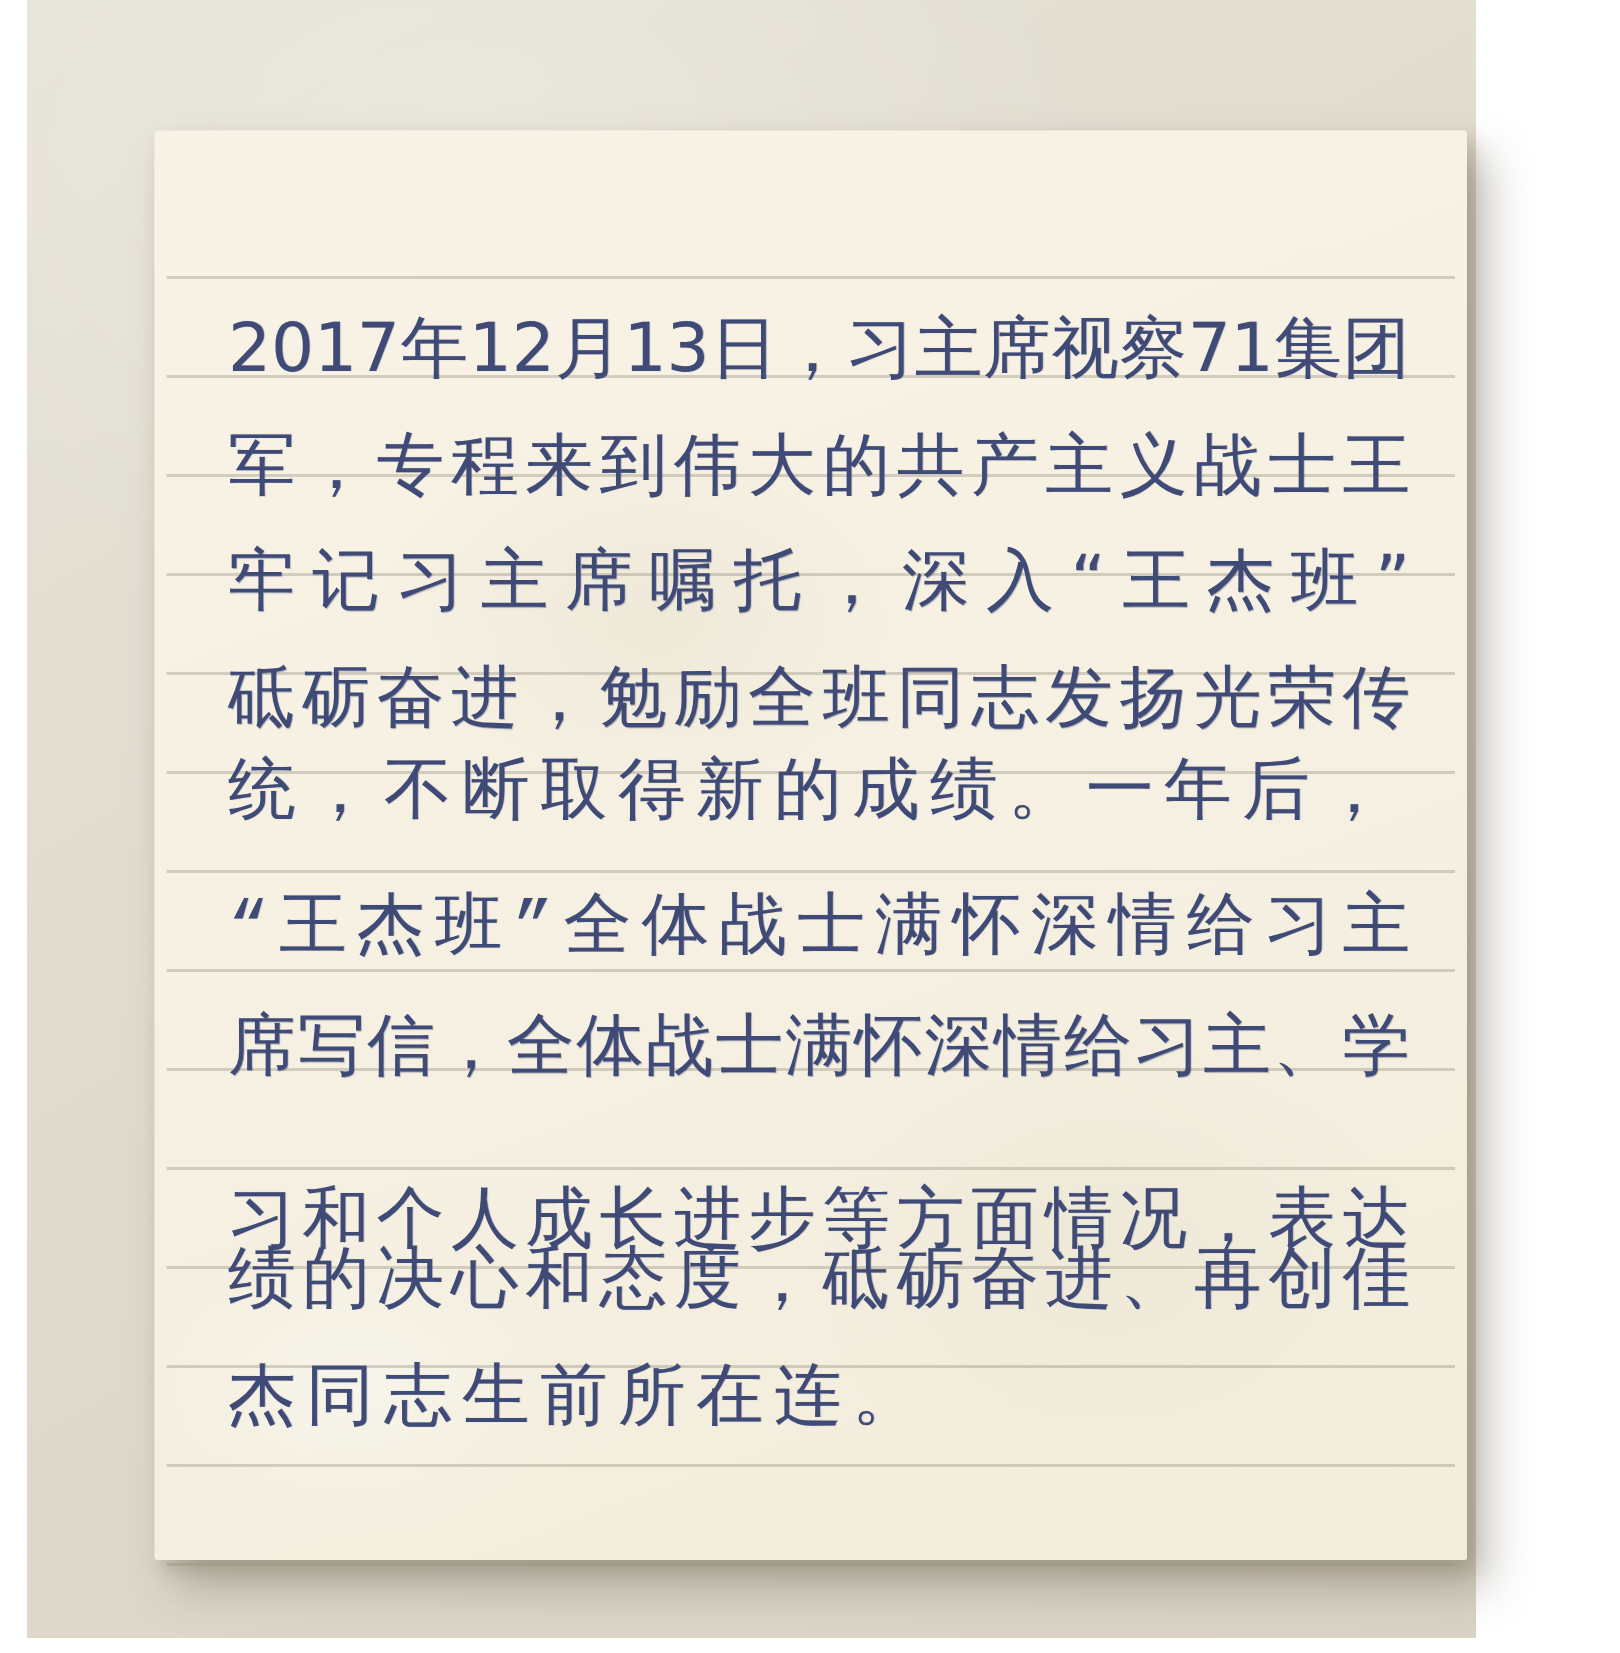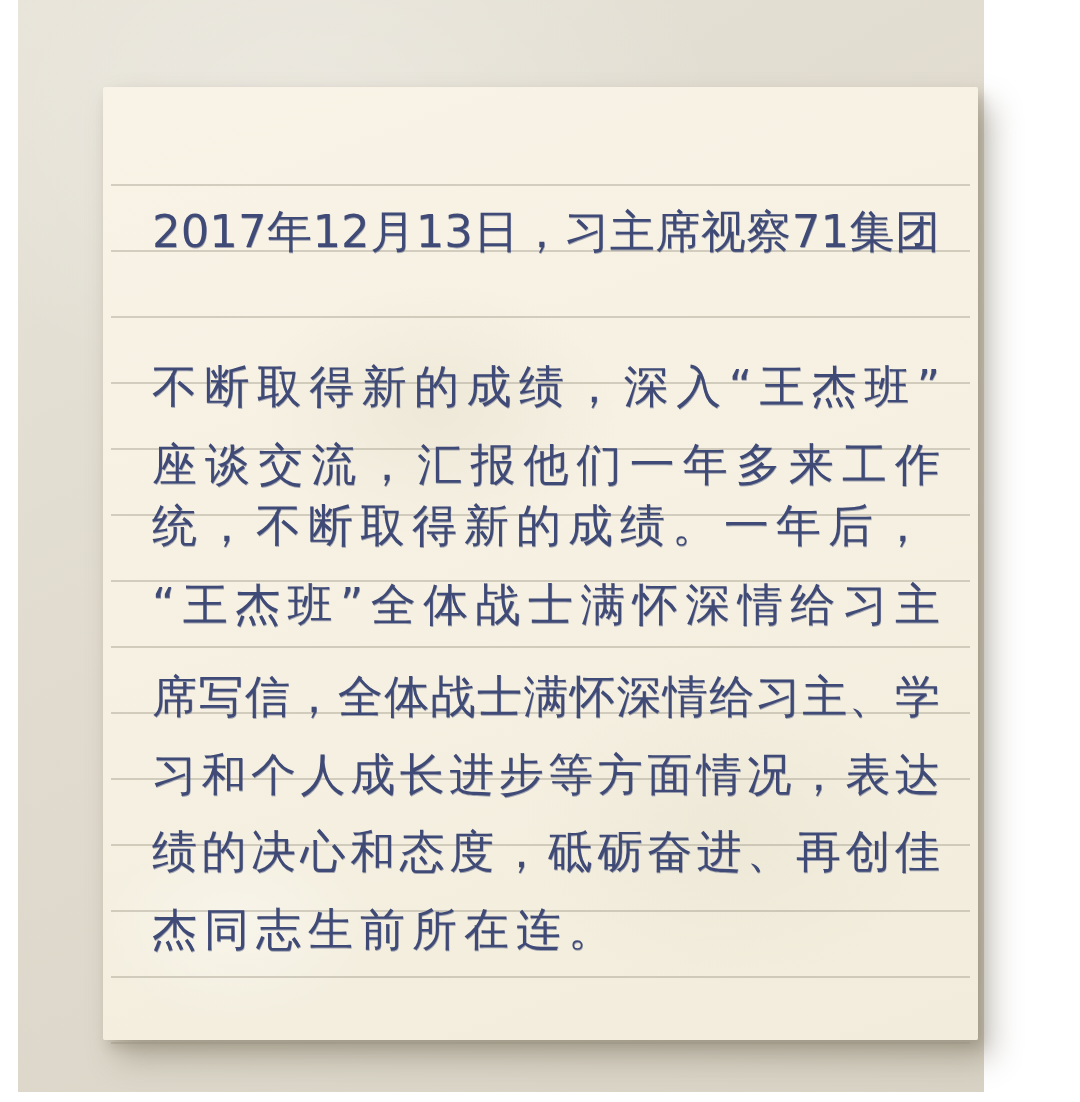--- a/index.html
+++ b/index.html
@@ -90,23 +90,24 @@
   }
 </style>
 </head>
 <body>
 
 <div class="photo-backdrop">
   <div class="paper">
     <div class="rule-lines"></div>
     <div class="text-layer">
       <div class="hand-line" style="top:106px;">2017年12月13日，习主席视察71集团</div>
-      <div class="hand-line" style="top:261px;">不断取得新的成绩，深入“王杰班”</div>
-      <div class="hand-line" style="top:339px;">座谈交流，汇报他们一年多来工作</div>
+      <div class="hand-line" style="top:184px;">军，专程来到伟大的共产主义战士王</div>
+      <div class="hand-line" style="top:261px;">牢记习主席嘱托，深入“王杰班”</div>
+      <div class="hand-line" style="top:339px;">砥砺奋进，勉励全班同志发扬光荣传</div>
       <div class="hand-line short" style="top:400px;">统，不断取得新的成绩。一年后，</div>
-      <div class="hand-line" style="top:479px;">“王杰班”全体战士满怀深情给习主</div>
+      <div class="hand-line" style="top:494px;font-family:Liberation Mono, monospace;">“王杰班”全体战士满怀深情给习主</div>
       <div class="hand-line" style="top:571px;">席写信，全体战士满怀深情给习主、学</div>
-      <div class="hand-line" style="top:649px;">习和个人成长进步等方面情况，表达</div>
+      <div class="hand-line" style="top:686px;">习和个人成长进步等方面情况，表达</div>
       <div class="hand-line" style="top:726px;">绩的决心和态度，砥砺奋进、再创佳</div>
       <div class="hand-line short" style="top:804px;">杰同志生前所在连。</div>
     </div>
   </div>
 </div>
 
 </body></html>

